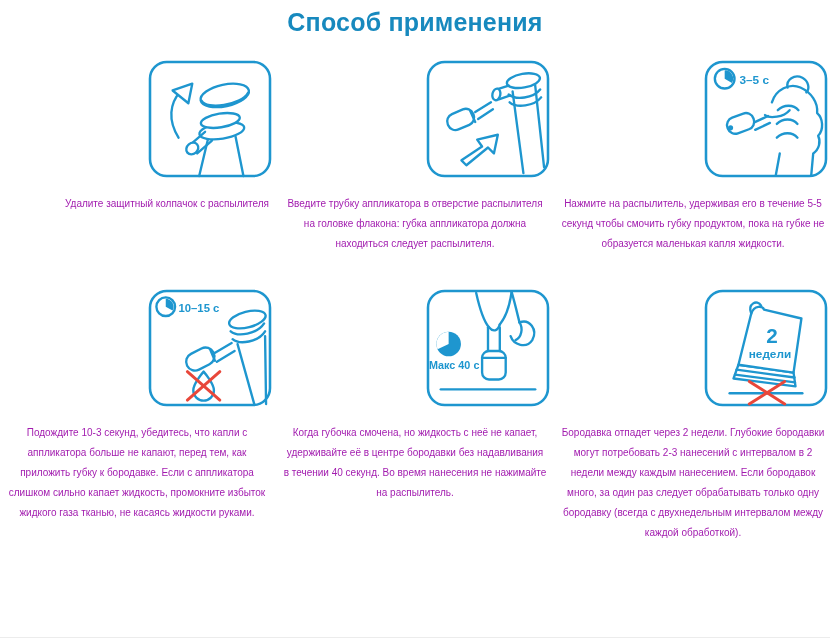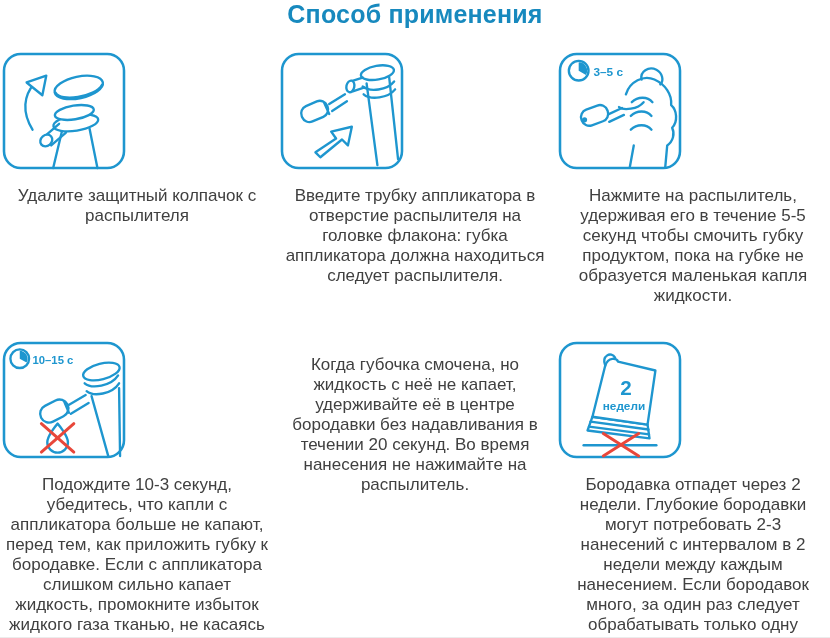--- a/index.html
+++ b/index.html
@@ -4,47 +4,47 @@
 <style>
   html,body{margin:0;padding:0;background:#fff;}
   body{
     width:830px;height:638px;overflow:hidden;position:relative;
     font-family:"Liberation Sans","DejaVu Sans",sans-serif;
     -webkit-font-smoothing:antialiased;
   }
   .page{width:830px;height:638px;position:relative;}
   .title{
     text-align:center;
-    padding-top:0;
+    padding-top:8px;
     margin:0 0 22px 0;
     font-size:25px;
     font-weight:700;
     color:#1789be;
     letter-spacing:.2px;
   }
   .row{
     display:flex;
     justify-content:center;
     align-items:flex-start;
     gap:6px;
   }
   .row.second{margin-top:34px;}
   .cell{
     width:272px;
     display:flex;
     flex-direction:column;
-    align-items:flex-start;
+    align-items:flex-end;
   }
   .icon-box{line-height:0;}
   .step-text{
     margin:15px 4px 0 4px;
     max-width:268px;
-    font-size:17px;
+    font-size:10px;
     line-height:20px;
-    color:#404040;
+    color:#a21caf;
     text-align:center;
   }
   
   .icon-svg .s{fill:none;stroke:#1e96cf;stroke-width:2.4;stroke-linecap:round;stroke-linejoin:round;}
   .icon-svg .frame{fill:#fff;stroke:#1e96cf;stroke-width:2.6;}
   .icon-svg .sf{fill:#fff;stroke:#1e96cf;stroke-width:2.4;stroke-linecap:round;stroke-linejoin:round;}
   .icon-svg .bfill{fill:#1e96cf;stroke:none;}
   .icon-svg .wfill{fill:#fff;stroke:none;}
   .icon-svg .red{fill:none;stroke:#e8473a;stroke-width:3;stroke-linecap:round;}
   .icon-svg text{fill:#1e96cf;font-weight:700;font-family:"Liberation Sans","DejaVu Sans",sans-serif;}
@@ -164,21 +164,44 @@
 
           <path class="sf" d="M57.5 85 C57.5 85 47 97 47 104 A10.5 10.5 0 0 0 68 104 C68 97 57.5 85 57.5 85 Z"></path>
           <path class="red" d="M41 85 L74 114"></path>
           <path class="red" d="M74 85 L41 114"></path>
         </svg>
       </div>
       <p class="step-text">Подождите 10-3 секунд, убедитесь, что капли с аппликатора больше не капают, перед тем, как приложить губку к бородавке. Если с аппликатора слишком сильно капает жидкость, промокните избыток жидкого газа тканью, не касаясь жидкости руками.</p>
     </div>
 
     <div class="cell">
-      <p class="step-text">Когда губочка смочена, но жидкость с неё не капает, удерживайте её в центре бородавки без надавливания в течении 20 секунд. Во время нанесения не нажимайте на распылитель.</p>
+      <div class="icon-box">
+        <svg class="icon-svg" width="126" height="120" viewBox="0 0 128 122">
+          <rect class="frame" x="3" y="3" width="122" height="116" rx="17"></rect>
+
+          <circle class="bfill" cx="24" cy="57" r="12.5"></circle>
+          <path class="wfill" d="M24 57 L24 44.5 A12.5 12.5 0 0 0 12.7 62.3 Z"></path>
+          <text x="4" y="82" font-size="11">Макс 40 с</text>
+
+          <path class="s" d="M16 103 L112 103"></path>
+
+          <path class="s" d="M64 40 L64 64"></path>
+          <path class="s" d="M76 40 L76 64"></path>
+          <rect class="sf" x="58" y="64" width="24" height="29" rx="7"></rect>
+          <path class="s" d="M58 71 L82 71"></path>
+
+          <path class="s" d="M52 5 C56 23 60 34 65 40"></path>
+          <path class="s" d="M88 4 C86 18 82 30 76 37"></path>
+          <path class="s" d="M65 40 C69 45 74 44 76 37"></path>
+          <path class="s" d="M88 4 C92 18 94 27 96 35"></path>
+          <path class="s" d="M96 35 C106 31 115 42 109 53 C103 62 90 58 87 49"></path>
+          <path class="s" d="M96 35 C100 41 98 50 92 53"></path>
+        </svg>
+      </div>
+      <p class="step-text">Когда губочка смочена, но жидкость с неё не капает, удерживайте её в центре бородавки без надавливания в течении 40 секунд. Во время нанесения не нажимайте на распылитель.</p>
     </div>
 
     <div class="cell">
       <div class="icon-box">
         <svg class="icon-svg" width="126" height="120" viewBox="0 0 128 122">
           <rect class="frame" x="3" y="3" width="122" height="116" rx="17"></rect>
 
           <path class="sf" d="M36 78 L31 92 L94 100 L92 86 Z"></path>
           <path class="s" d="M34 83 L93 91"></path>
           <path class="s" d="M32.5 88 L93.5 96"></path>

